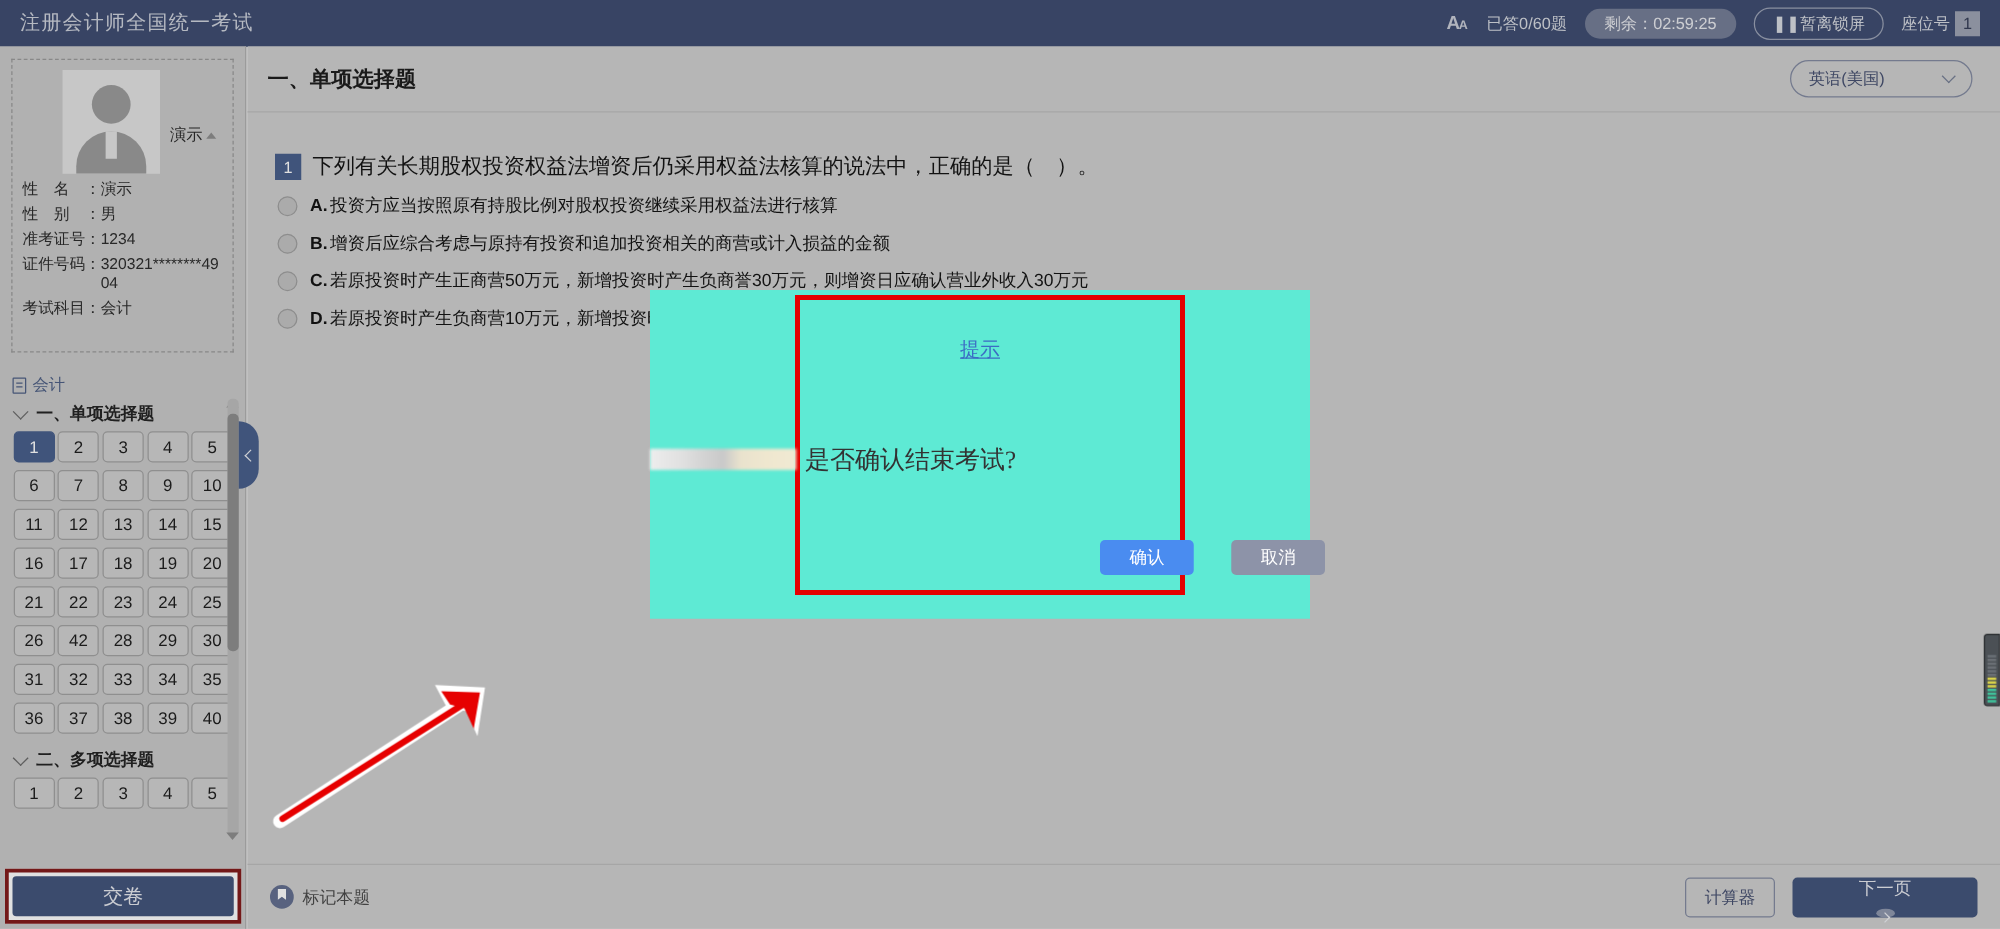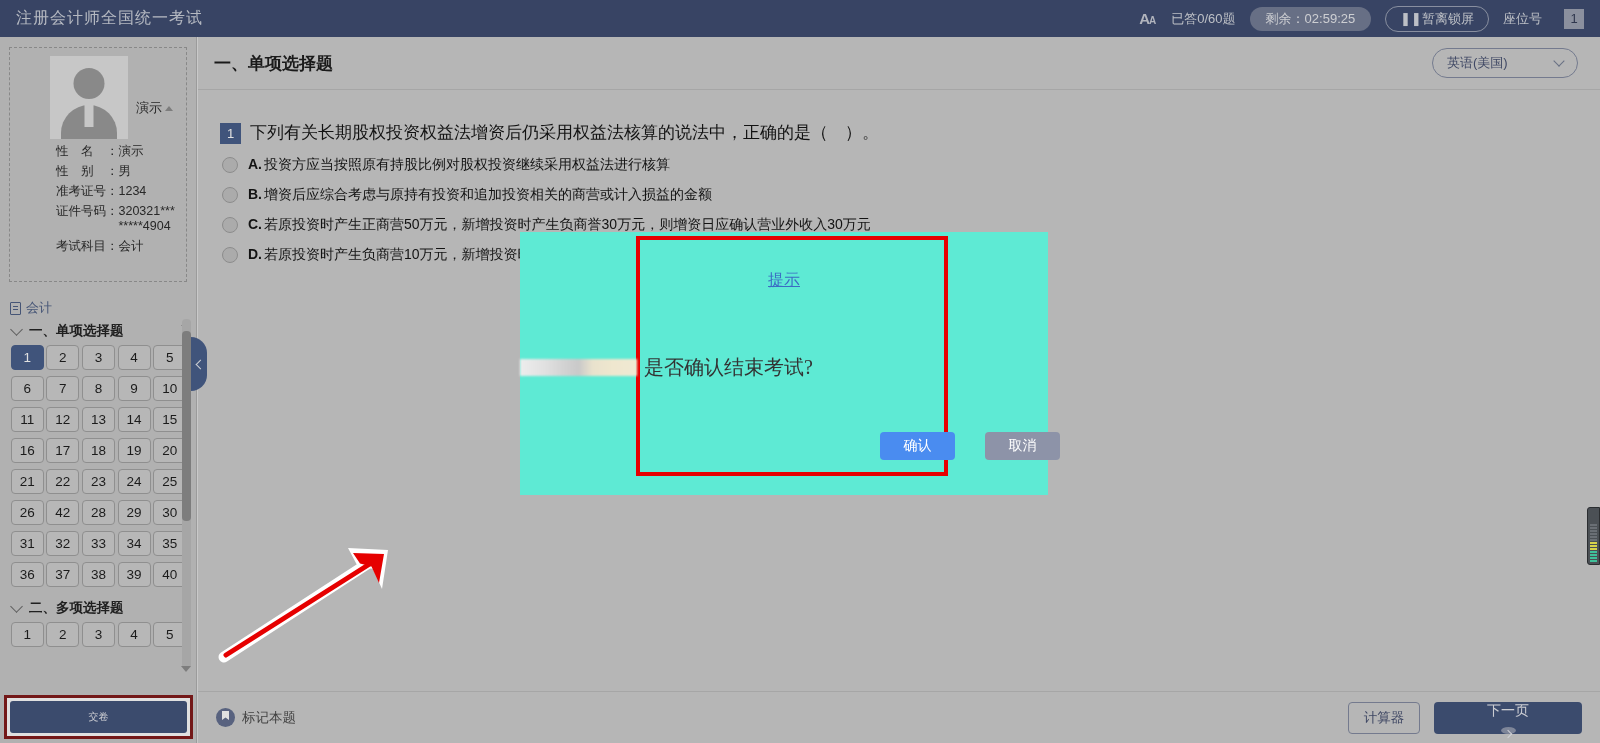--- a/index.html
+++ b/index.html
@@ -45,21 +45,21 @@
   .aa-icon small { font-size: 10px; }
   .answered { color: #d3dae9; font-size: 13px; }
   .timer-pill {
     background: #6b7eb5; color: #e6eaf5;
     border-radius: 12px; padding: 3px 16px; font-size: 13px;
   }
   .lock-pill {
     border: 1px solid #93a3cd; border-radius: 13px;
     padding: 3px 14px; font-size: 13px; color: #d3dae9;
   }
-  .seat-wrap { display: flex; align-items: center; gap: 22px; font-size: 13px; color: #d3dae9; }
+  .seat-wrap { display: flex; align-items: center; gap: 4px; font-size: 13px; color: #d3dae9; }
   .seat-num {
     background: #97a4c6; color: #2b3f78;
     width: 20px; height: 20px; line-height: 20px;
     text-align: center; font-size: 13px;
   }
 
   
   .sidebar {
     position: absolute; top: 37px; left: 0;
     width: 197px; height: 706px;
@@ -104,21 +104,20 @@
   .caret-up {
     width: 0; height: 0;
     border-left: 4px solid transparent;
     border-right: 4px solid transparent;
     border-bottom: 5px solid #8e8e8e;
   }
   .info-line {
     font-size: 12.5px; color: #2d2d2d;
     margin-top: 5px; display: flex;
     line-height: 15px;
-    margin-left: 38px;
   }
   .info-label { white-space: pre; flex: 0 0 auto; }
   .info-val { word-break: break-all; }
 
   
   .nav-wrap {
     position: absolute; top: 256px; left: 0;
     width: 197px; height: 363px;
     overflow: hidden;
   }
@@ -210,21 +209,21 @@
     position: absolute; bottom: 4px; left: 4px;
     width: 189px; height: 44px;
     border: 3px solid #e60000;
     background: #fff;
     padding: 3px;
   }
   .submit-btn {
     width: 100%; height: 100%;
     background: #2f56ad; color: #e3e8f5;
     border: none; border-radius: 3px;
-    font-size: 10px; font-family: inherit;
+    font-size: 16px; font-family: inherit;
     cursor: pointer;
   }
 
   
   .collapse-handle {
     position: absolute; top: 337px; left: 191px;
     width: 16px; height: 54px;
     background: #2f62c4;
     border-radius: 0 28px 28px 0;
     display: flex; align-items: center; justify-content: center;

